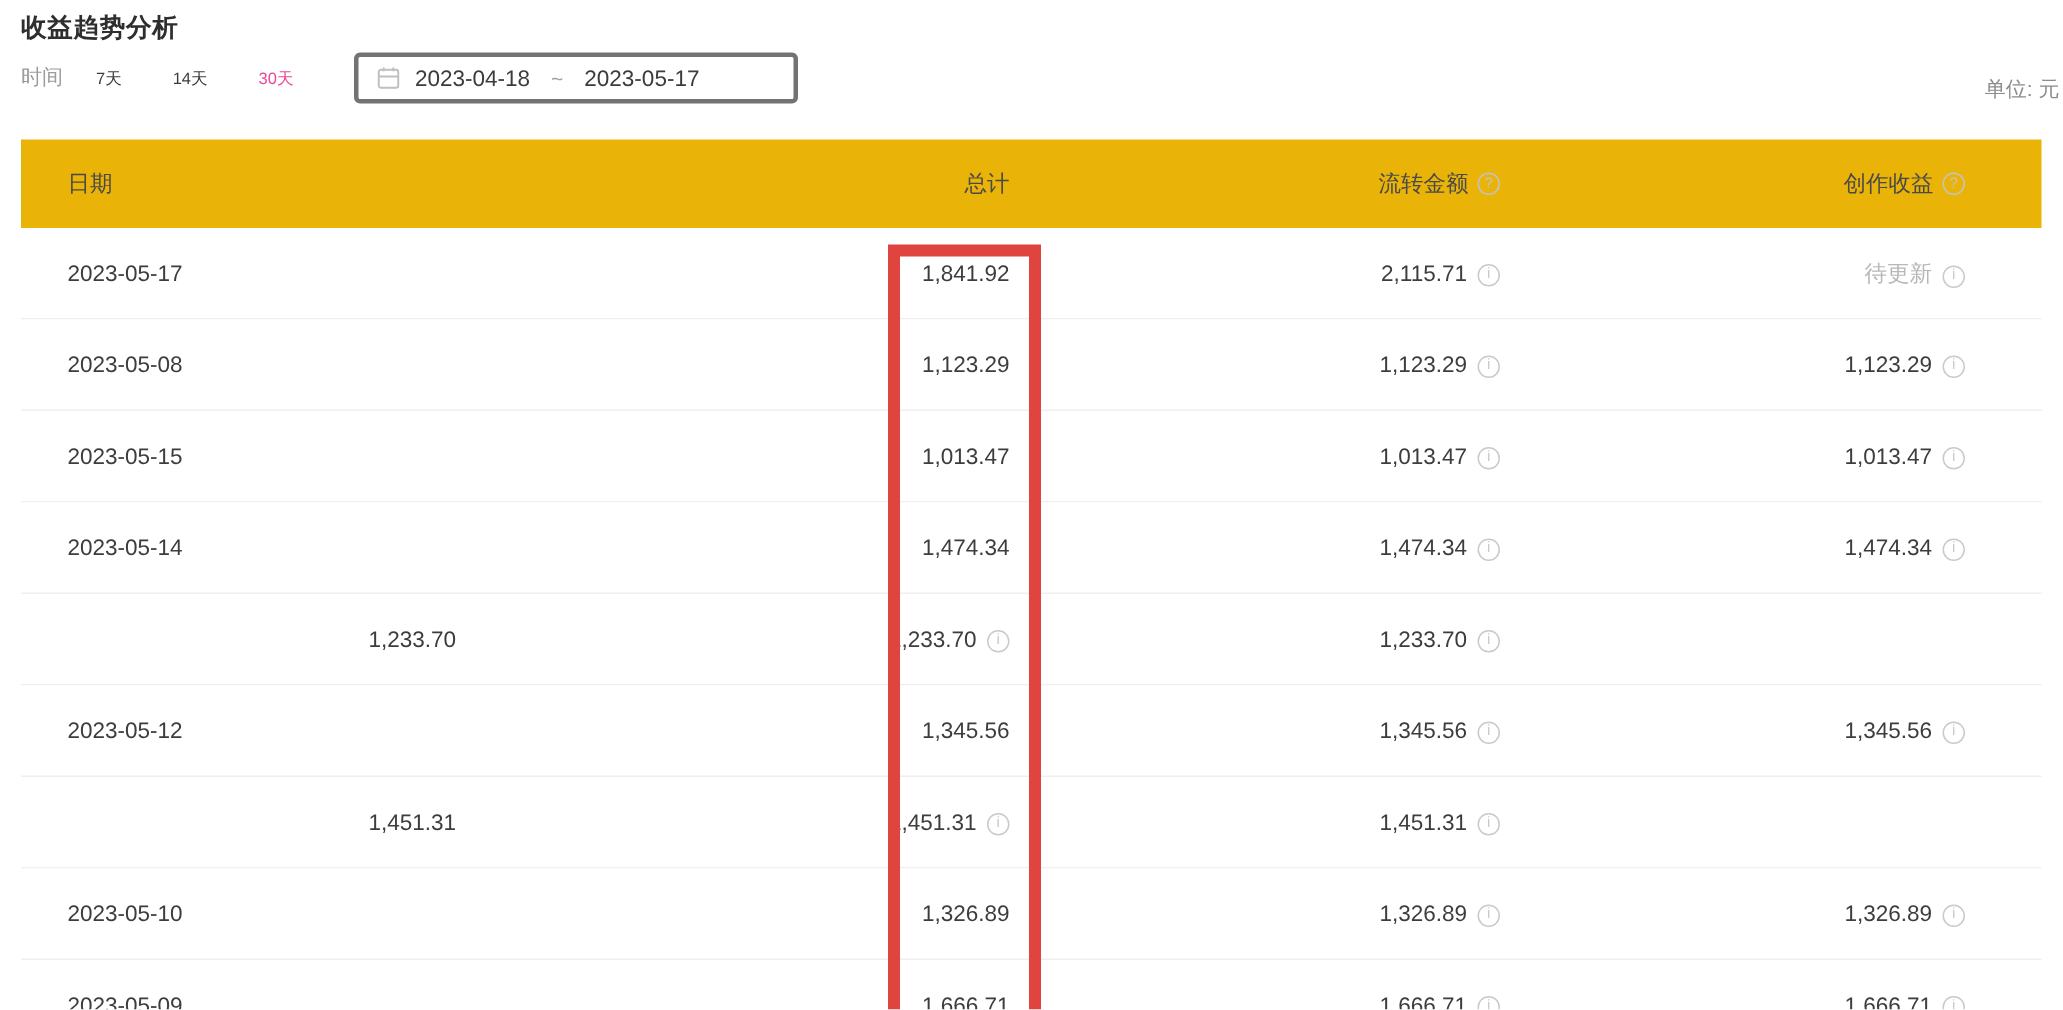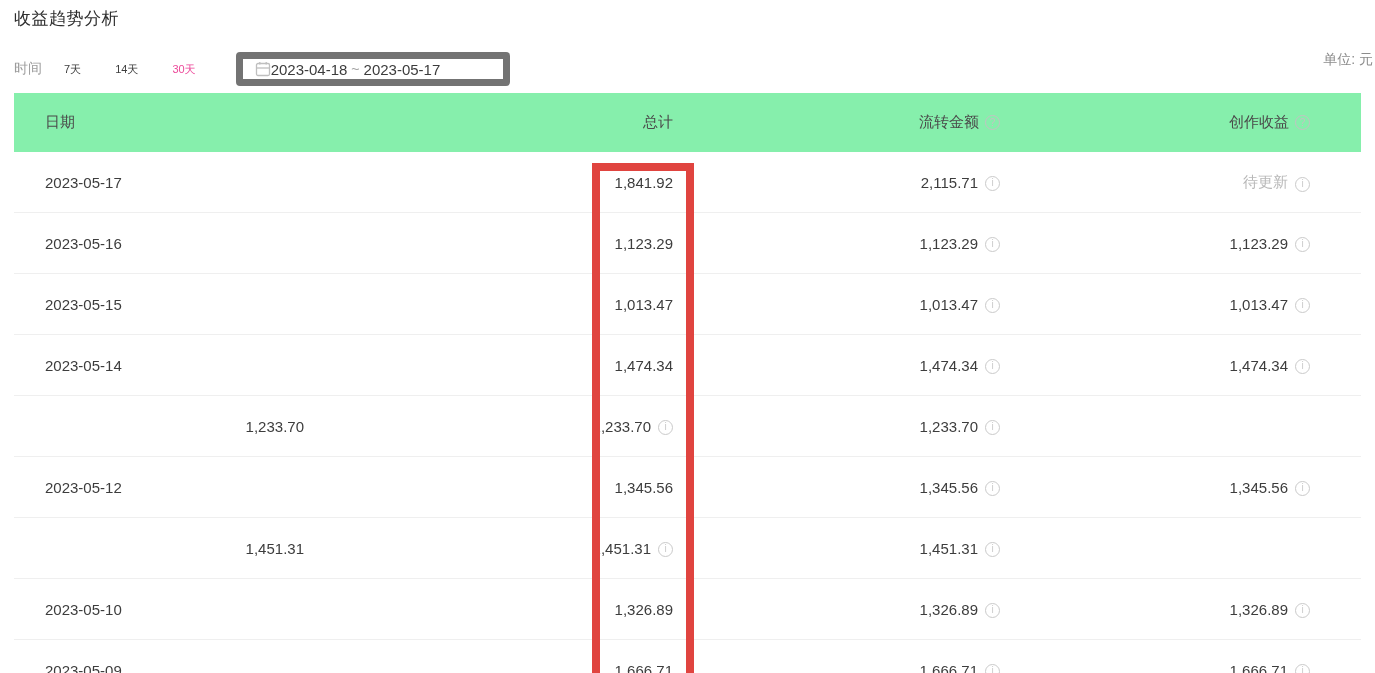--- a/index.html
+++ b/index.html
@@ -13,46 +13,47 @@
     width: 1375px;
     height: 673px;
     background: #fff;
     overflow: hidden;
   }
   
   .page-title {
     position: absolute;
     left: 14px; top: 7px;
     font-size: 17px;
-    font-weight: 400;
+    font-weight: 700;
     color: #2e2e2e;
     letter-spacing: 0.5px;
   }
   .filter-bar {
     position: absolute;
-    left: 14px; top: 52px;
+    left: 14px; top: 35px;
     height: 34px;
     display: flex;
     align-items: center;
   }
   .time-label { color: #9c9c9c; font-size: 14px; margin-right: 22px; }
   .time-option {
     font-size: 11px;
     color: #3d3d3d;
     margin-right: 34px;
     cursor: pointer;
     white-space: nowrap;
   }
   .time-option.selected { color: #ec4899; }
   .date-range {
     display: flex;
     align-items: center;
-    width: 274px;
+    gap: 10px;
+    width: 296px;
     height: 34px;
-    border: 7px solid #737373;
+    border: 3px solid #737373;
     border-radius: 4px;
     padding: 0 12px;
     margin-left: 6px;
     background: #fff;
     cursor: pointer;
   }
   .calendar-icon { flex: 0 0 auto; display: inline-flex; }
   .date-text { font-size: 15px; color: #3c3c3c; }
   .date-sep { font-size: 14px; color: #a0a0a0; padding: 0 4px; }
   .unit-label {
@@ -65,21 +66,21 @@
   .table {
     position: absolute;
     left: 14px; top: 93px;
     width: 1347px;
   }
   .thead {
     display: grid;
     grid-template-columns: 290px 369px 327px 310px;
     align-items: center;
     height: 59px;
-    background: #86efac;
+    background: #eab308;
     font-size: 15px;
     color: #4a4a4a;
   }
   .trow {
     display: grid;
     grid-template-columns: 290px 369px 327px 310px;
     align-items: center;
     height: 61px;
     background: #fff;
     border-bottom: 1px solid #efefef;
@@ -179,21 +180,21 @@
       <span class="info-icon"></span>
     </div>
     <div class="cell c-num">
       <span class="val creation-val pending">待更新</span>
       <span class="info-icon"></span>
     </div>
   </div>
 
   <div class="trow">
     <div class="cell c-date">
-      <span class="val">2023-05-16</span>
+      <span class="val">2023-05-08</span>
     </div>
     <div class="cell c-num">
       <span class="val">1,123.29</span>
     </div>
     <div class="cell c-num">
       <span class="val">1,123.29</span>
       <span class="info-icon"></span>
     </div>
     <div class="cell c-num">
       <span class="val creation-val">1,123.29</span>

